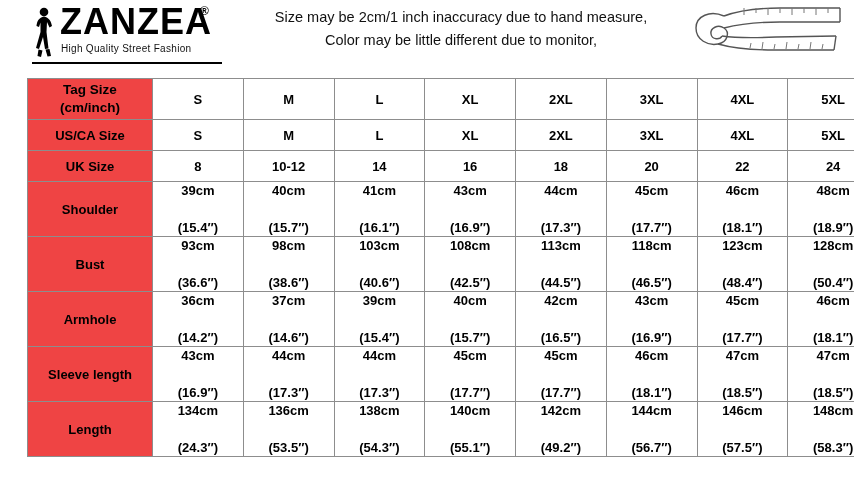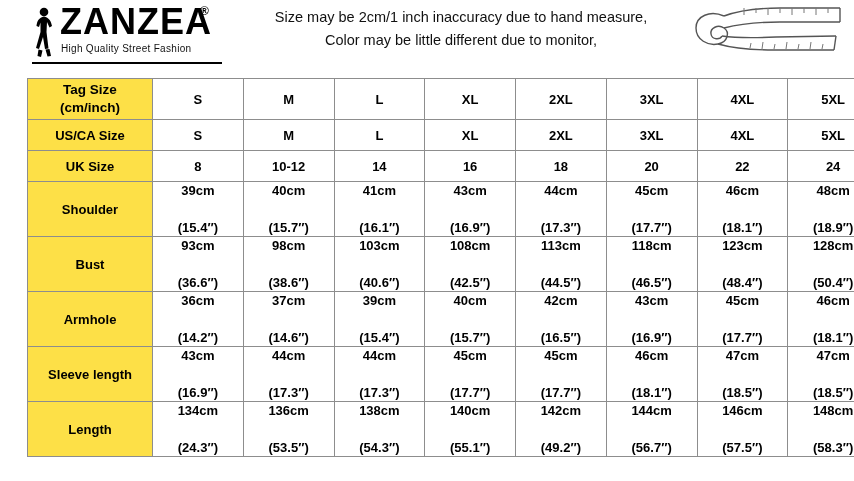--- a/index.html
+++ b/index.html
@@ -105,21 +105,21 @@
     border: 1px solid #8d8d8d;
     text-align: center;
     vertical-align: middle;
     font-size: 13px;
     font-weight: bold;
     color: #000;
     padding: 0;
   }
   td.rowhead {
     width: 124px;
-    background: #fde047;
+    background: #ef4444;
     font-size: 13.5px;
   }
   td.rowhead.two-line {
     line-height: 18px;
   }
   tr.r-tag td { height: 40px; }
   tr.r-plain td { height: 30px; }
   tr.r-meas td { height: 48px; }
 
   .cell-main {

